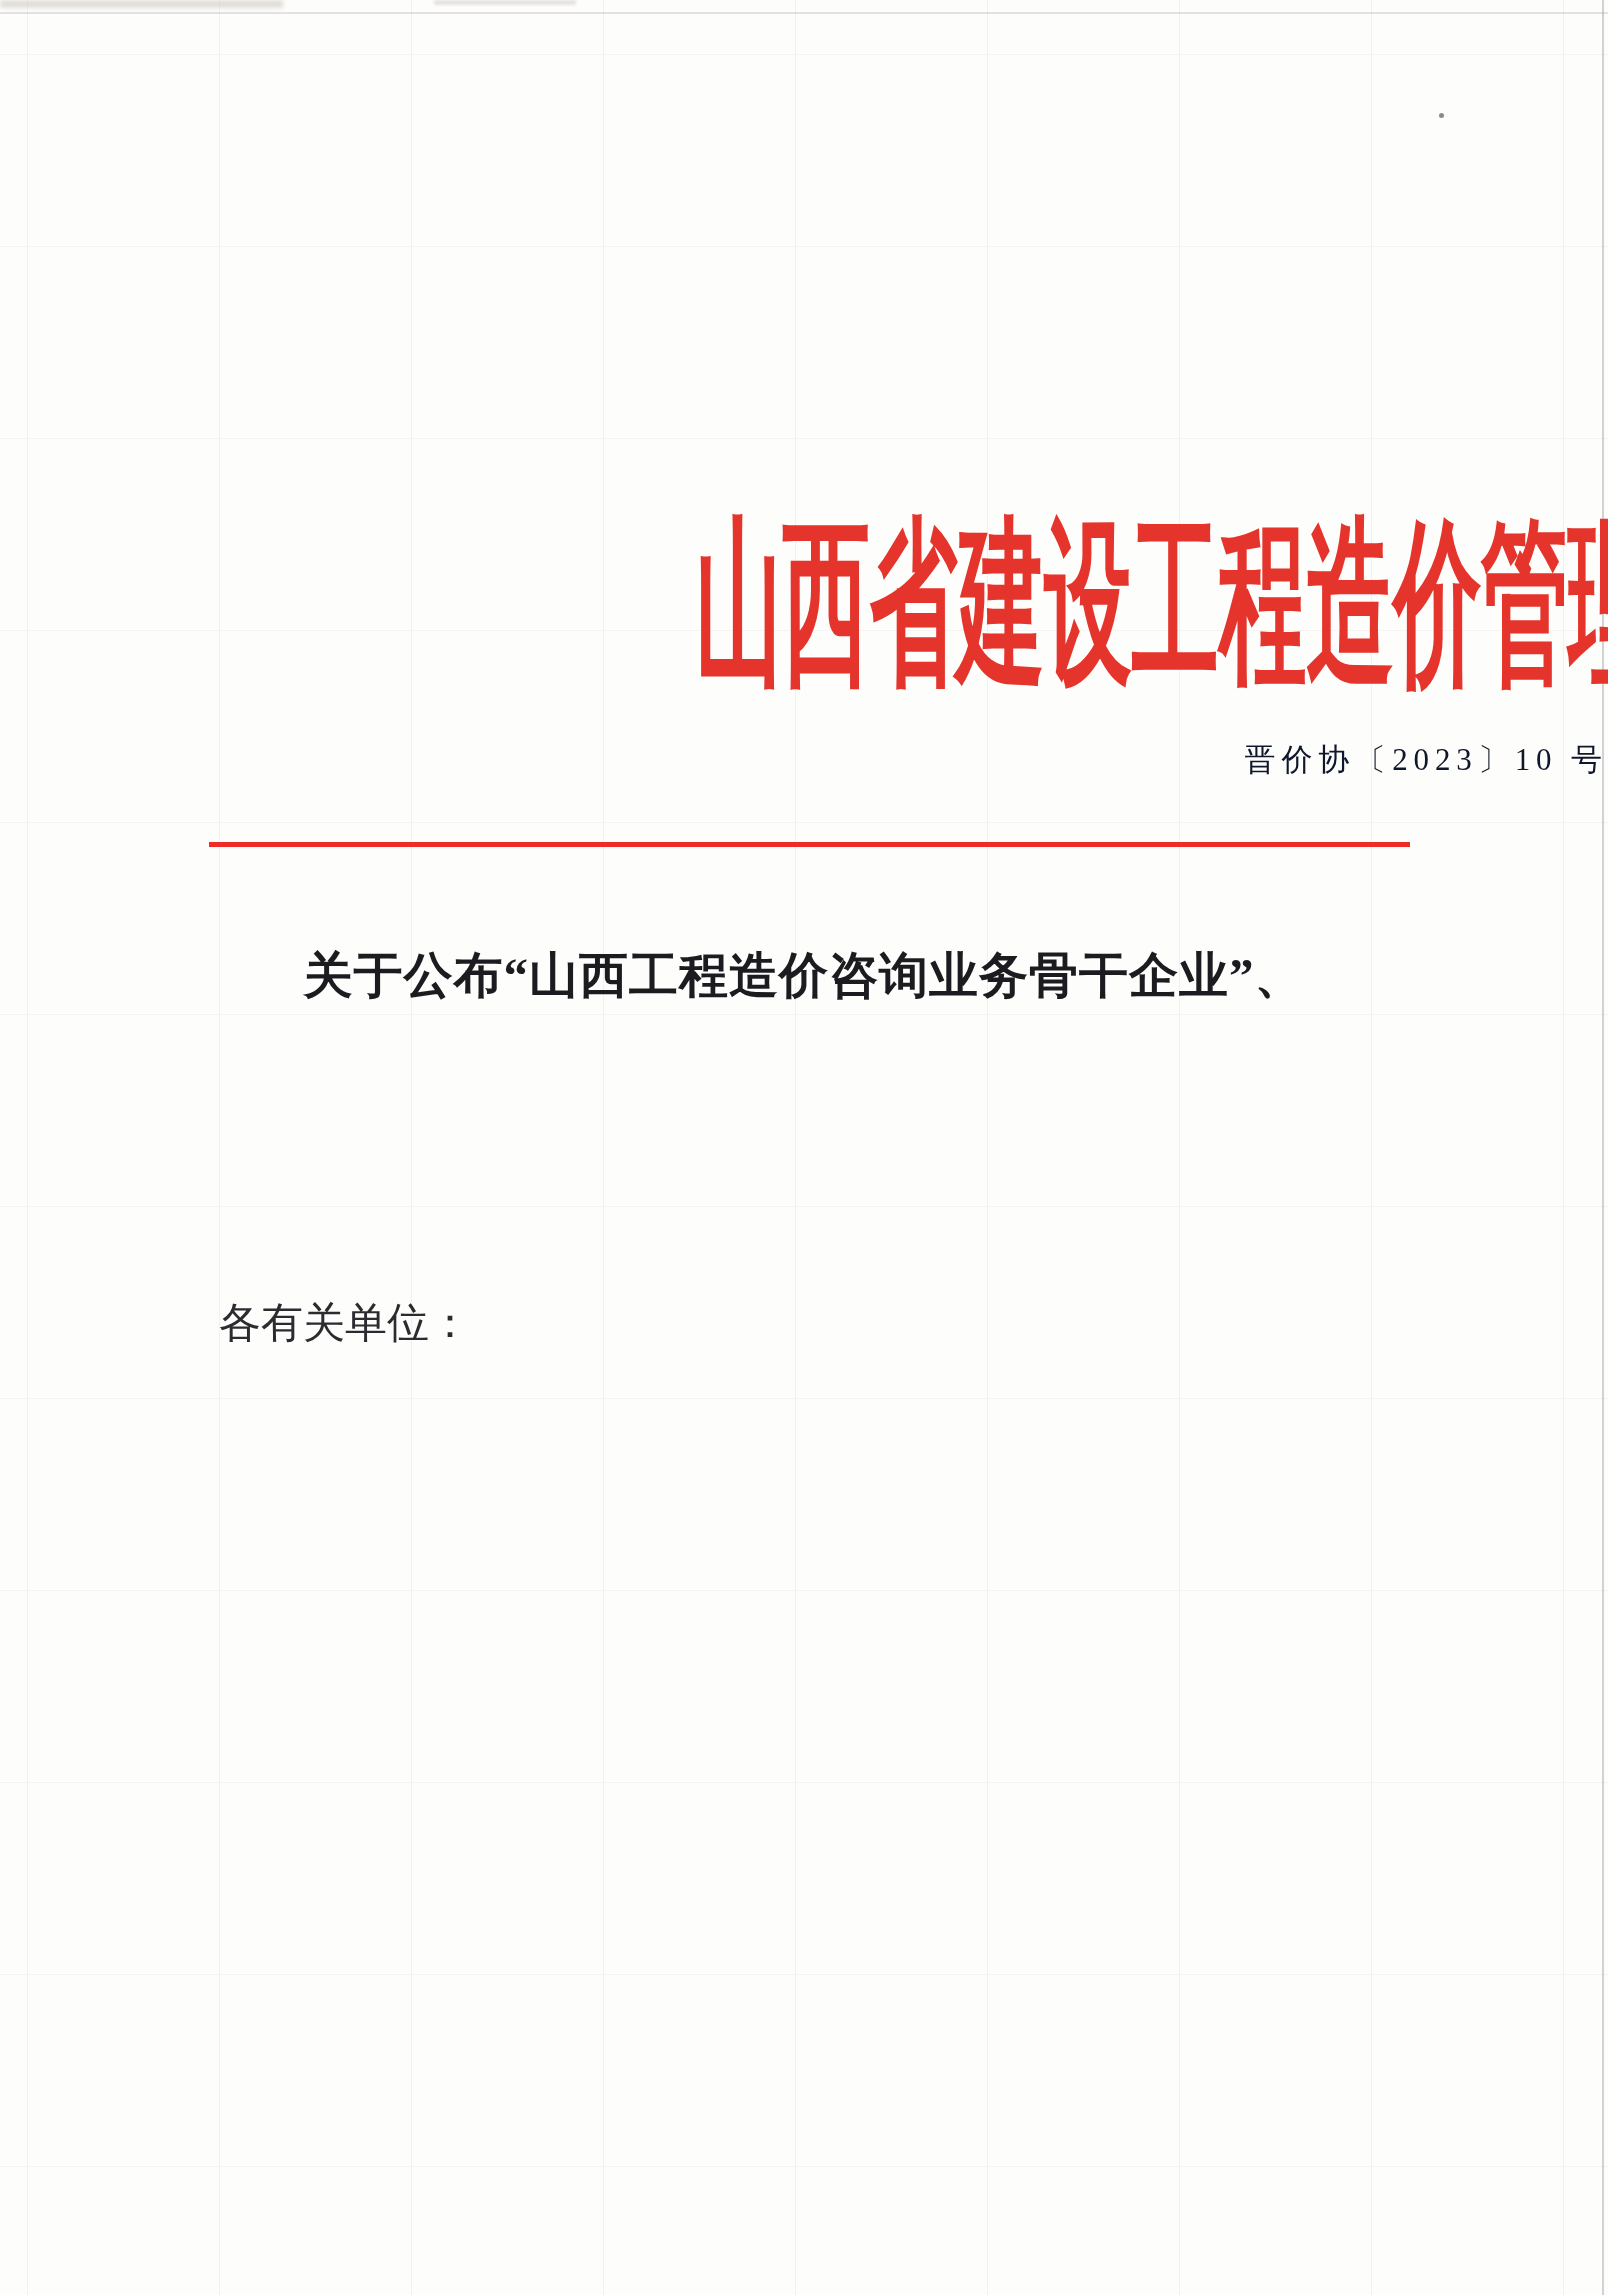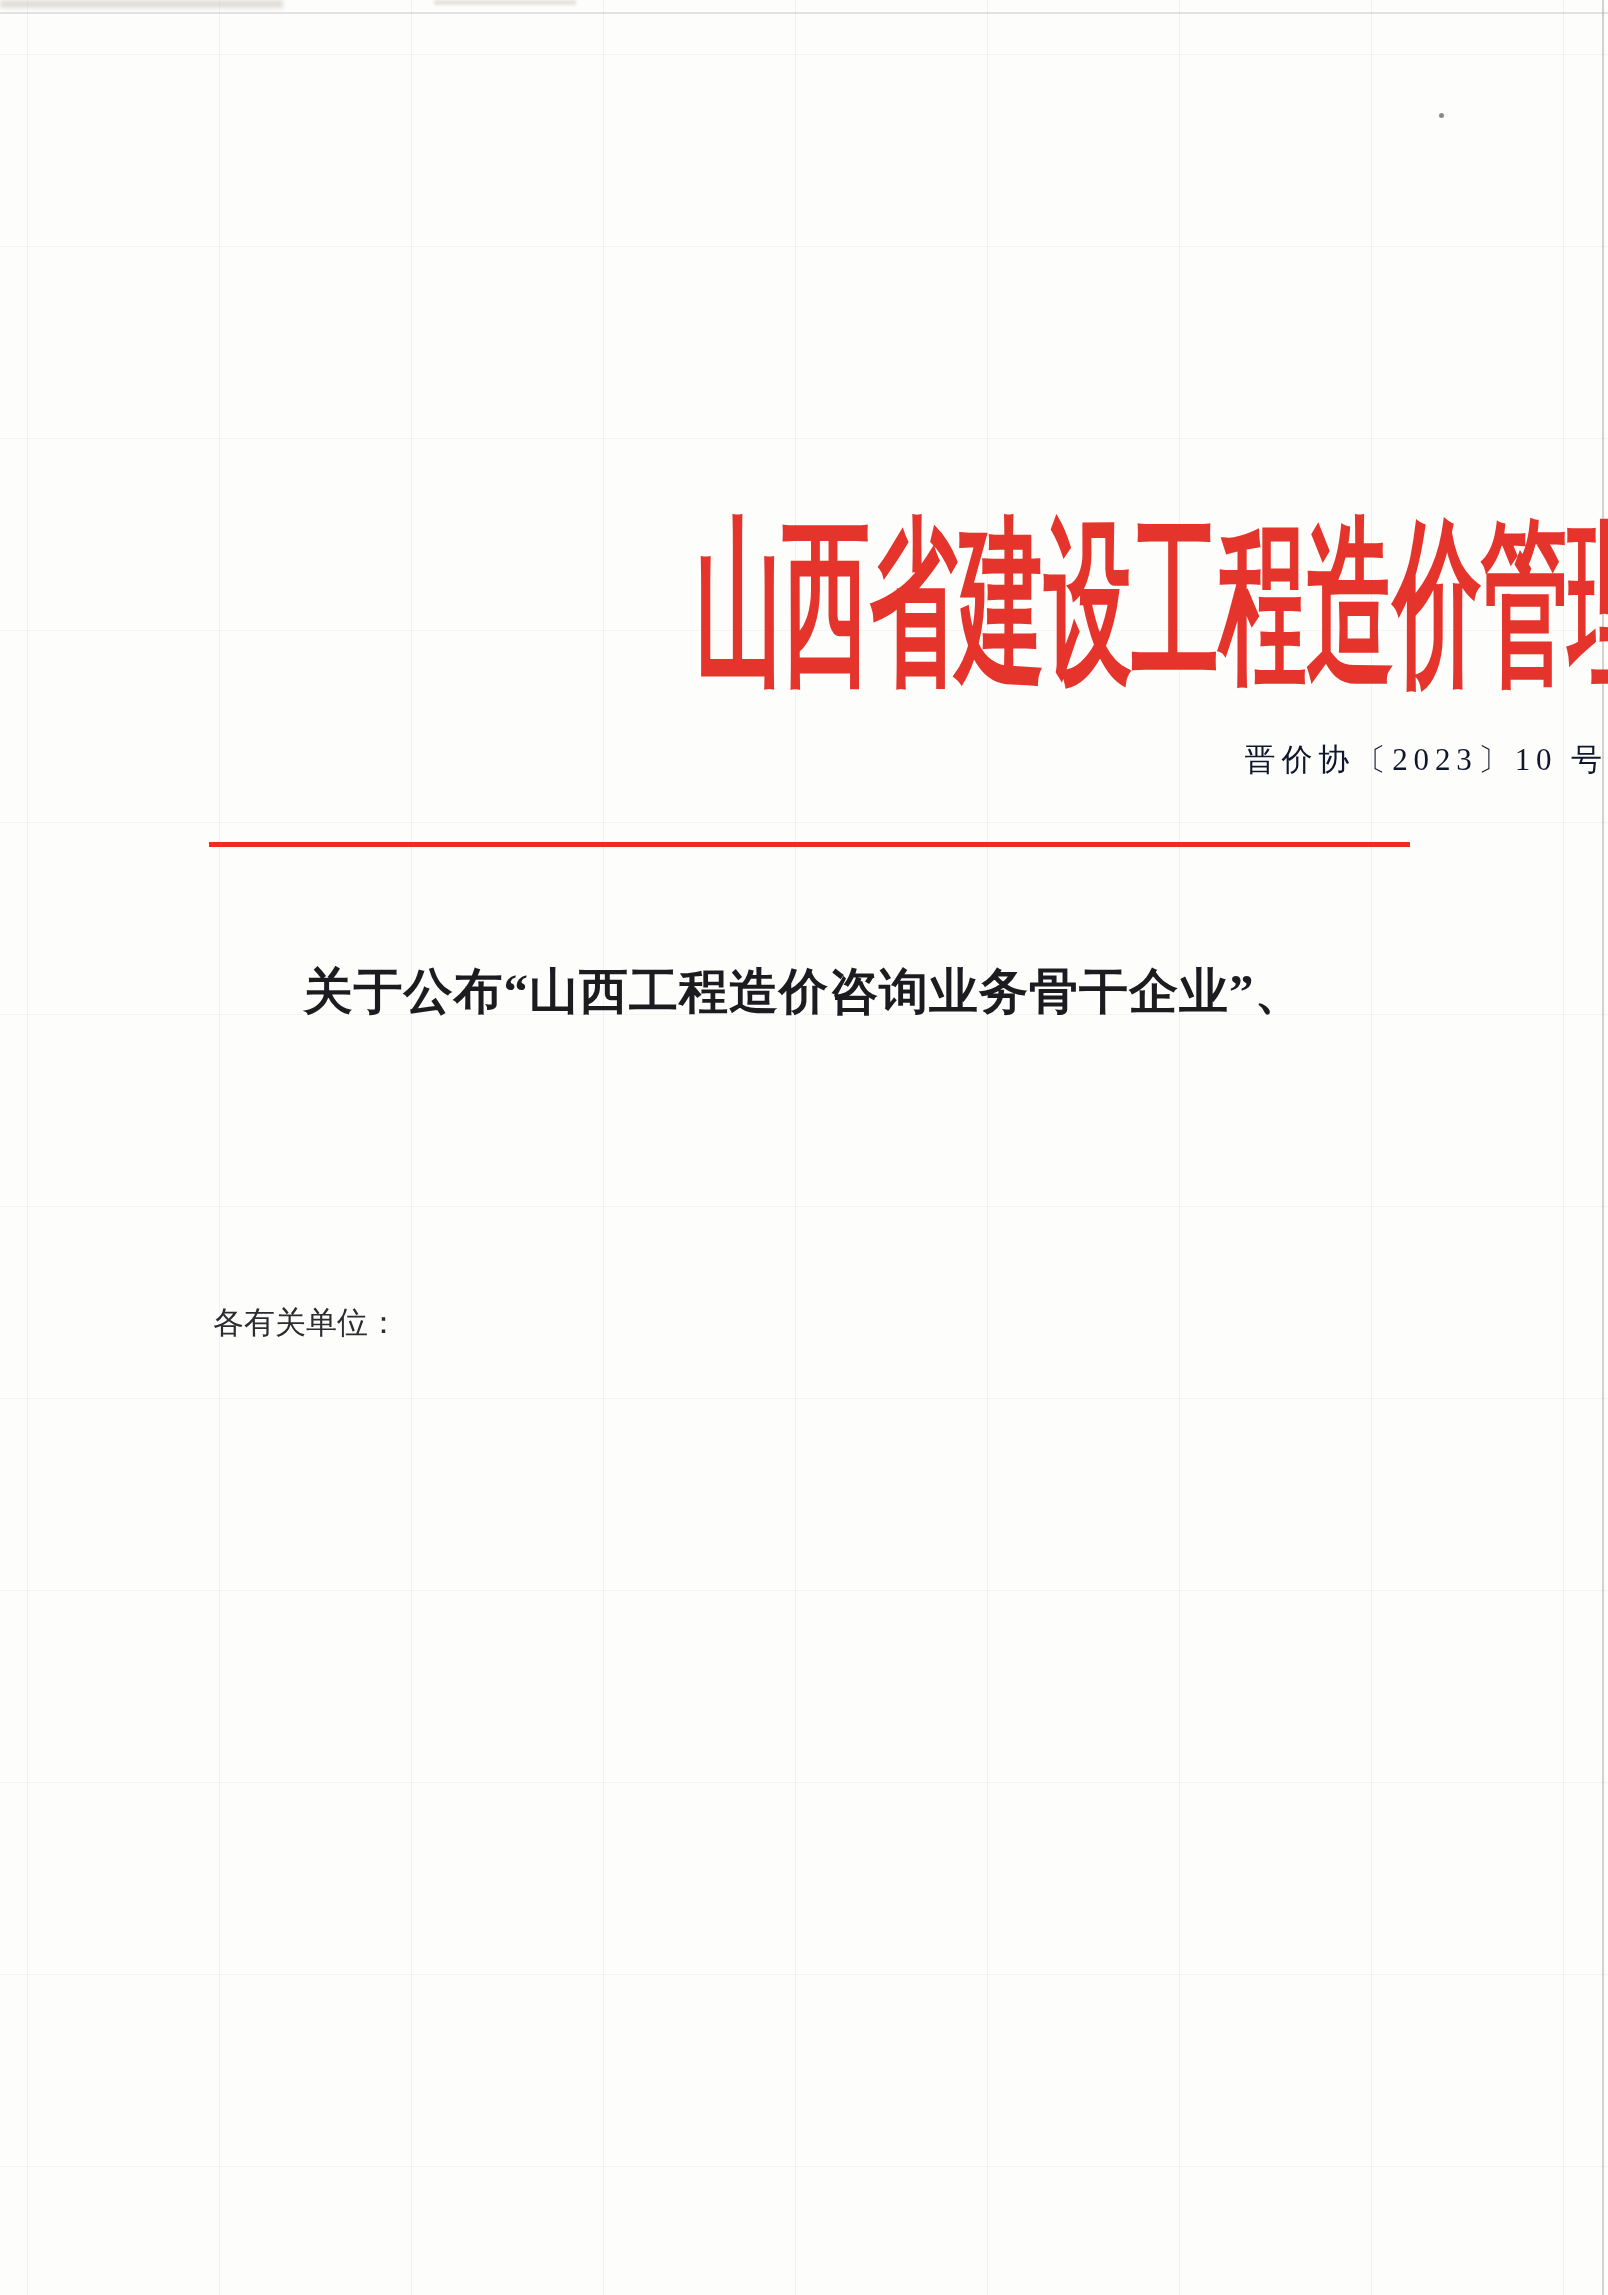--- a/index.html
+++ b/index.html
@@ -84,34 +84,34 @@
     position: absolute;
     top: 842px; left: 209px;
     width: 1201px; height: 5.4px;
     background: var(--rule-red, #ee2b26);
   }
 
   
   .notice-title {
     position: absolute;
     top: 931px; left: 0; right: 0;
-    margin: 16px;
+    margin: 0;
     text-align: center;
     font-size: 49px;
     line-height: 90px;
     font-weight: bold;
     letter-spacing: 1px;
     color: var(--title-text, #1c1c20);
   }
 
   
   .body-block {
     position: absolute;
-    top: 1279px; left: 213px; right: 191px;
-    font-size: 31px;
+    top: 1279px; left: 219px; right: 191px;
+    font-size: 42px;
     line-height: 88px;
     color: var(--body-text, #2b2b30);
     text-align: justify;
   }
   .body-block p { margin: 0; }
   .salutation { text-indent: 0; }
   .paragraph  { text-indent: 2em; }
 </style>
 </head>
 <body>

